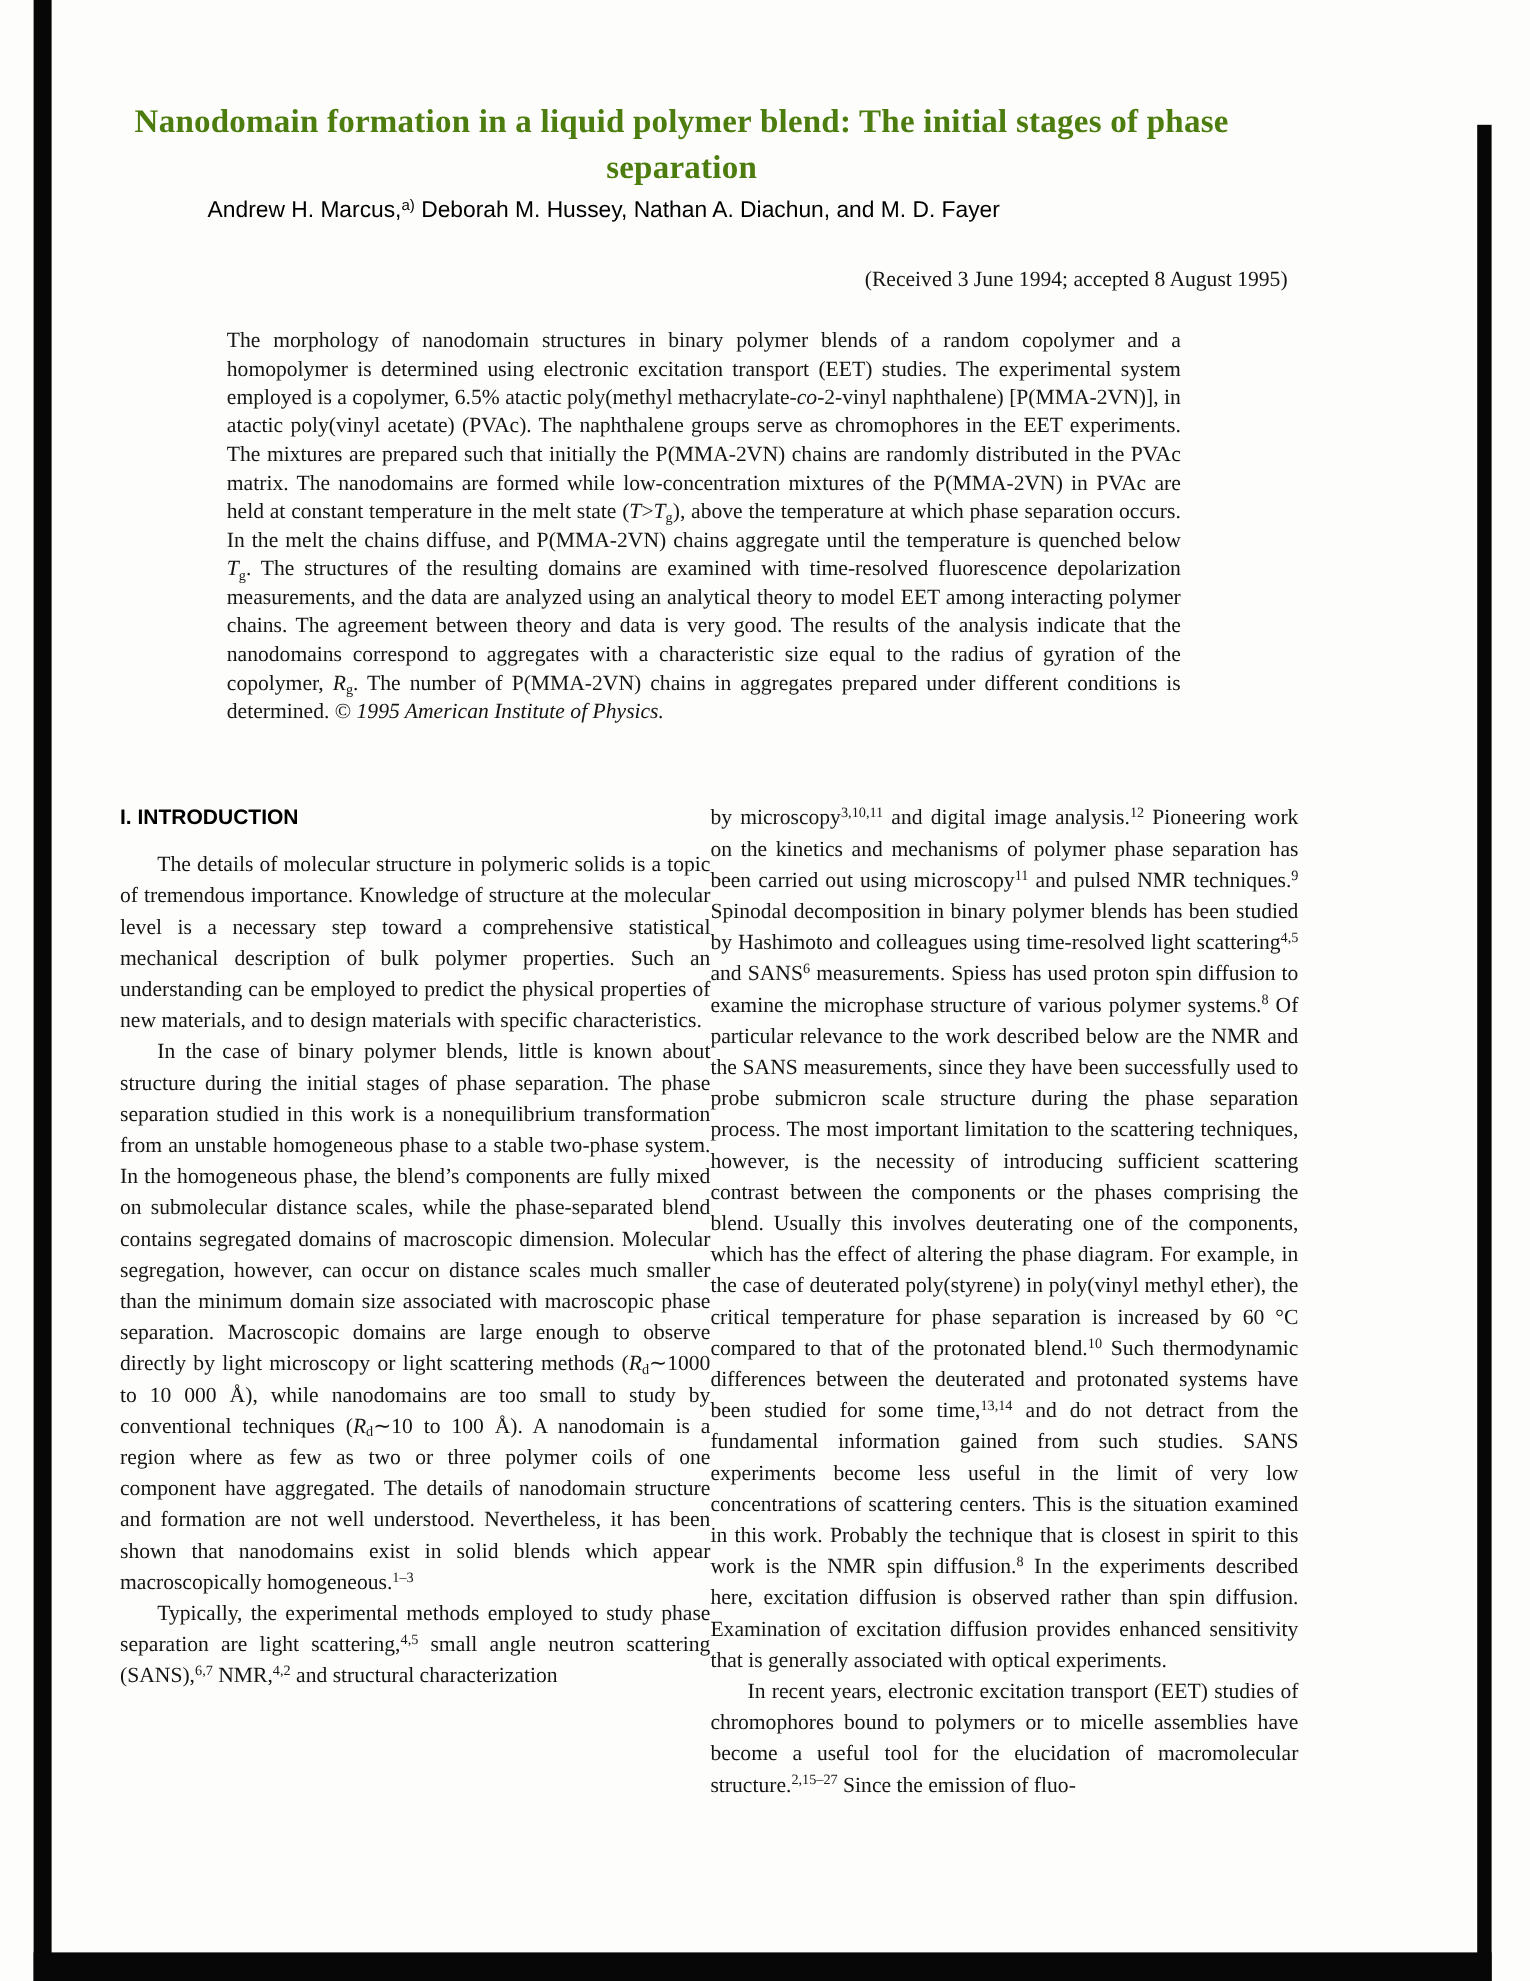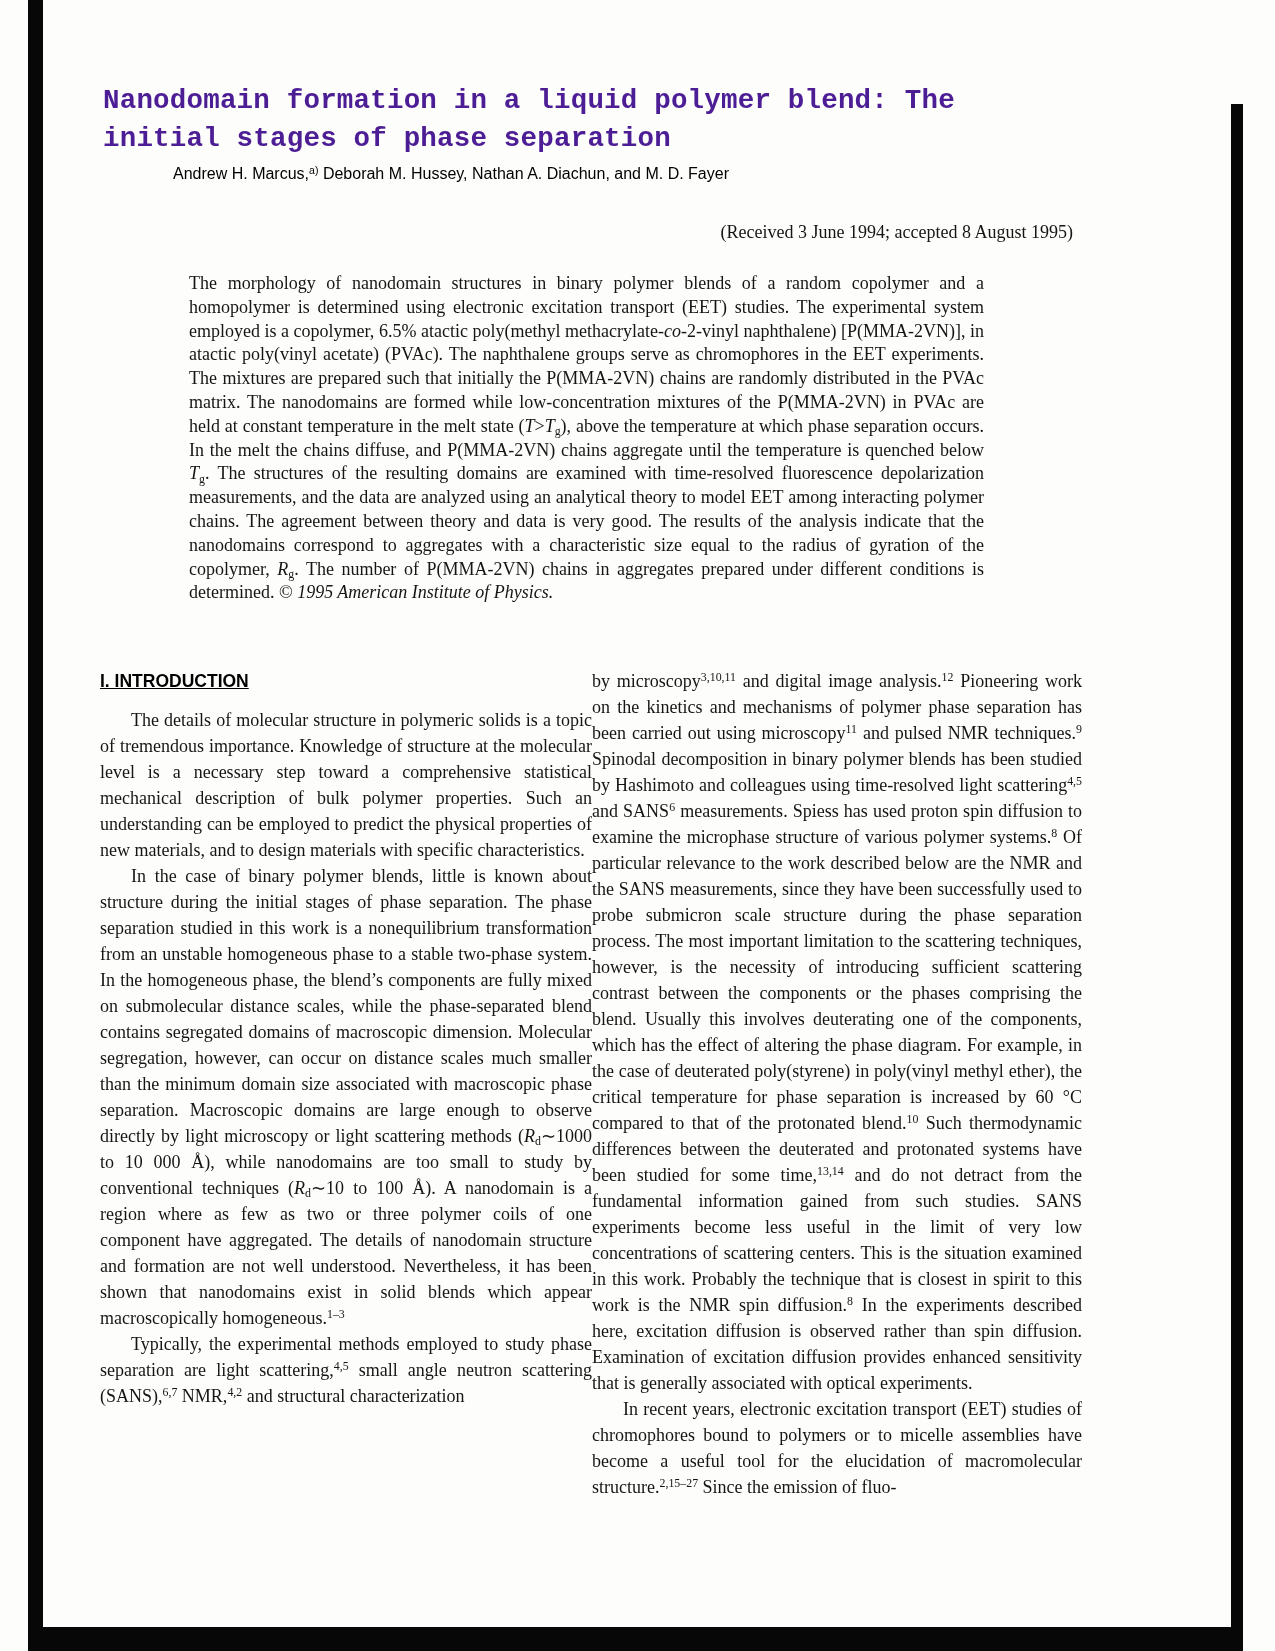--- a/index.html
+++ b/index.html
@@ -20,36 +20,37 @@
   .scan-left   { left: 28px;  top: 0;      width: 15px;  height: 1651px; }
   .scan-right  { left: 1231px; top: 104px; width: 12px;  height: 1547px; }
   .scan-bottom { left: 28px;  top: 1627px; width: 1215px; height: 24px; }
 
   .title {
     position: absolute;
     left: 103px;
     top: 82px;
     width: 930px;
     margin: 0;
-    font-family: Liberation Mono, monospace;
+    font-family: Liberation Serif, serif;
     font-weight: 700;
     font-size: 27.5px;
     line-height: 38px;
     letter-spacing: 0.2px;
-    color: #4c1d95;
+    color: #4d7c0f;
+    text-align: center;
   }
 
   .authors {
     position: absolute;
     left: 173px;
     top: 165px;
     width: 900px;
     margin: 0;
     font-family: "Liberation Sans", sans-serif;
-    font-size: 16px;
+    font-size: 19px;
     color: #000;
   }
 
   .affiliation {
     position: absolute;
     left: 173px;
     top: 191px;
     width: 900px;
     margin: 0;
     font-style: italic;
@@ -88,21 +89,20 @@
   .col-right { left: 592px; width: 490px; }
 
   .section-heading {
     margin: 0 0 13px 0;
     font-family: "Liberation Sans", sans-serif;
     font-weight: 700;
     font-size: 17.5px;
     line-height: 26px;
     text-align: left;
     color: #000;
-    text-decoration: underline;
   }
 
   .para { margin: 0; }
   .para.indent { text-indent: 31px; }
 
   sup {
     font-size: 0.66em;
     line-height: 0;
     vertical-align: baseline;
     position: relative;

